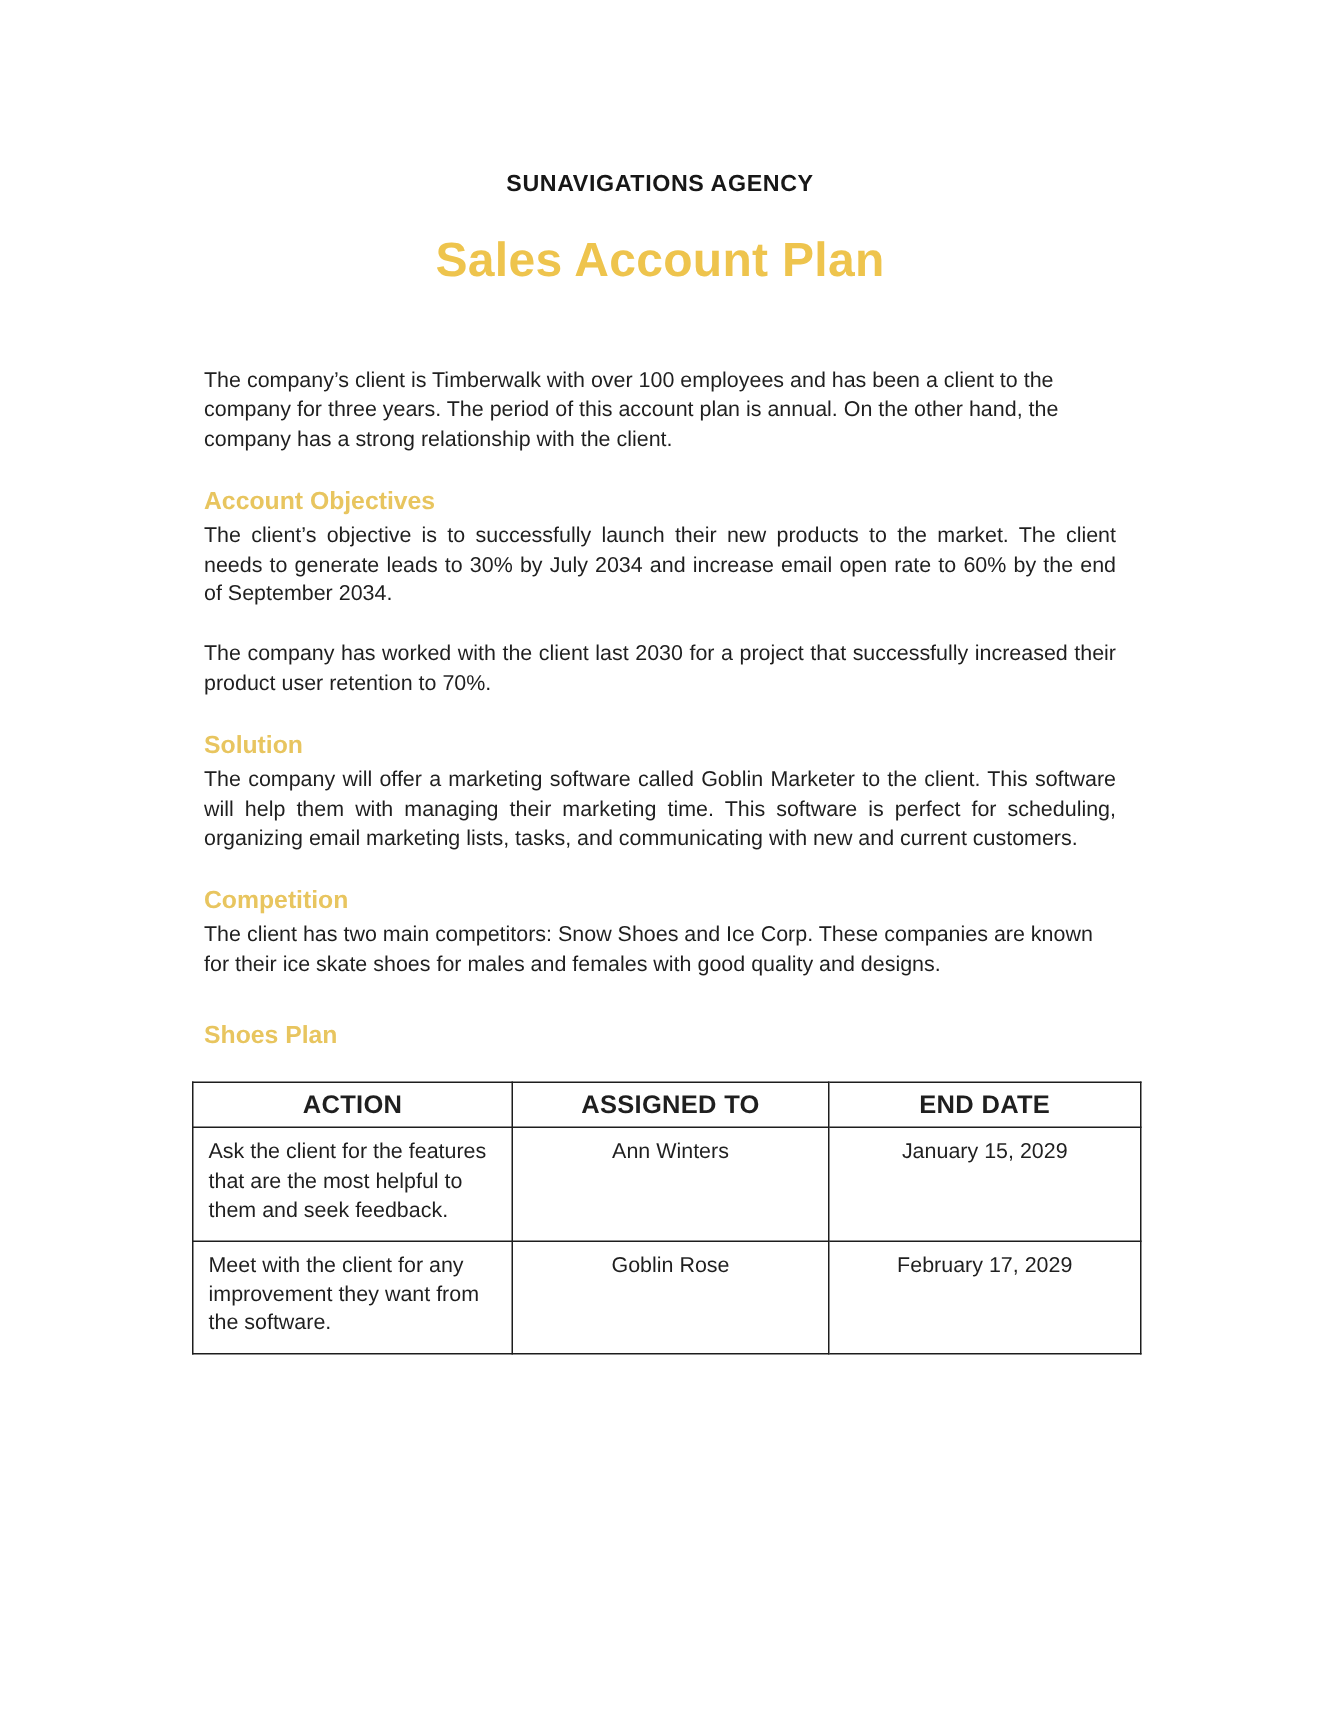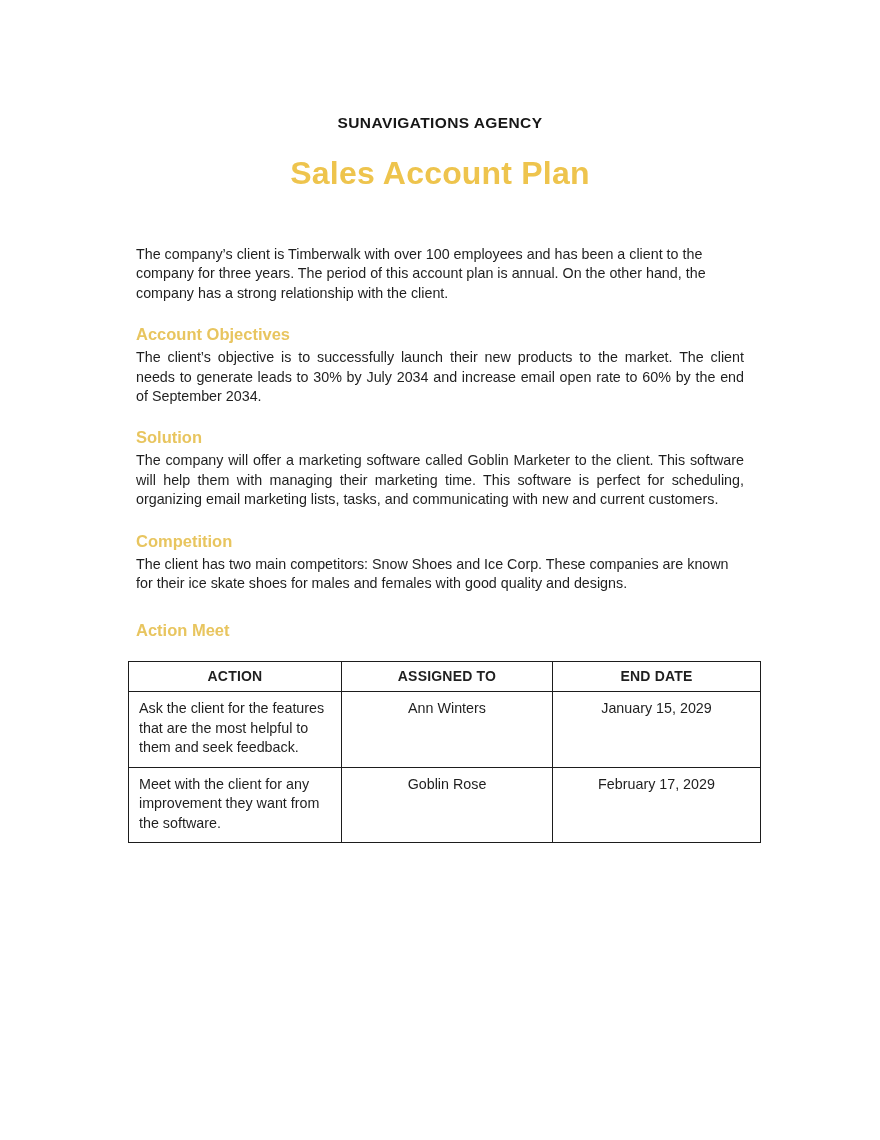--- a/index.html
+++ b/index.html
@@ -55,21 +55,21 @@
   }
   .plan-table th, .plan-table td {
     border: 1.6px solid #1d1d1d;
     font-size: 14.3px;
     line-height: 19.4px;
     vertical-align: top;
   }
   .plan-table th {
     height: 30px;
     font-weight: bold;
-    font-size: 14px;
+    font-size: 17px;
     letter-spacing: 0.2px;
     text-align: center;
     vertical-align: middle;
     padding: 4px 6px;
   }
   .plan-table td { padding: 7px 10px 9px 10px; height: 63px; }
   .plan-table td.cell-action { text-align: left; }
   .plan-table td.cell-center { text-align: center; }
   .col-action { width: 213px; }
   .col-assigned { width: 211px; }
@@ -106,34 +106,35 @@
     <div class="section">
       <p class="section-body">The company’s client is Timberwalk with over 100 employees and has been a client to the company for three years. The period of this account plan is annual. On the other hand, the company has a strong relationship with the client.</p>
     </div>
 
     <div class="section">
       <div class="section-heading">Account Objectives</div>
       <p class="section-body justify">The client’s objective is to successfully launch their new products to the market. The client needs to generate leads to 30% by July 2034 and increase email open rate to 60% by the end of September 2034.</p>
     </div>
 
     <div class="section">
+      <p class="section-body justify">The company has worked with the client last 2030 for a project that successfully increased their product user retention to 70%.</p>
     </div>
 
     <div class="section">
       <div class="section-heading">Solution</div>
       <p class="section-body justify">The company will offer a marketing software called Goblin Marketer to the client. This software will help them with managing their marketing time. This software is perfect for scheduling, organizing email marketing lists, tasks, and communicating with new and current customers.</p>
     </div>
 
     <div class="section">
       <div class="section-heading">Competition</div>
       <p class="section-body">The client has two main competitors: Snow Shoes and Ice Corp. These companies are known for their ice skate shoes for males and females with good quality and designs.</p>
     </div>
 
     <div class="section">
-      <div class="section-heading action-plan-heading">Action Meet</div>
+      <div class="section-heading action-plan-heading">Shoes Plan</div>
 
       <table class="plan-table">
         <colgroup>
           <col class="col-action">
           <col class="col-assigned">
           <col class="col-enddate">
         </colgroup>
         <thead>
           <tr>
             <th>ACTION</th>

